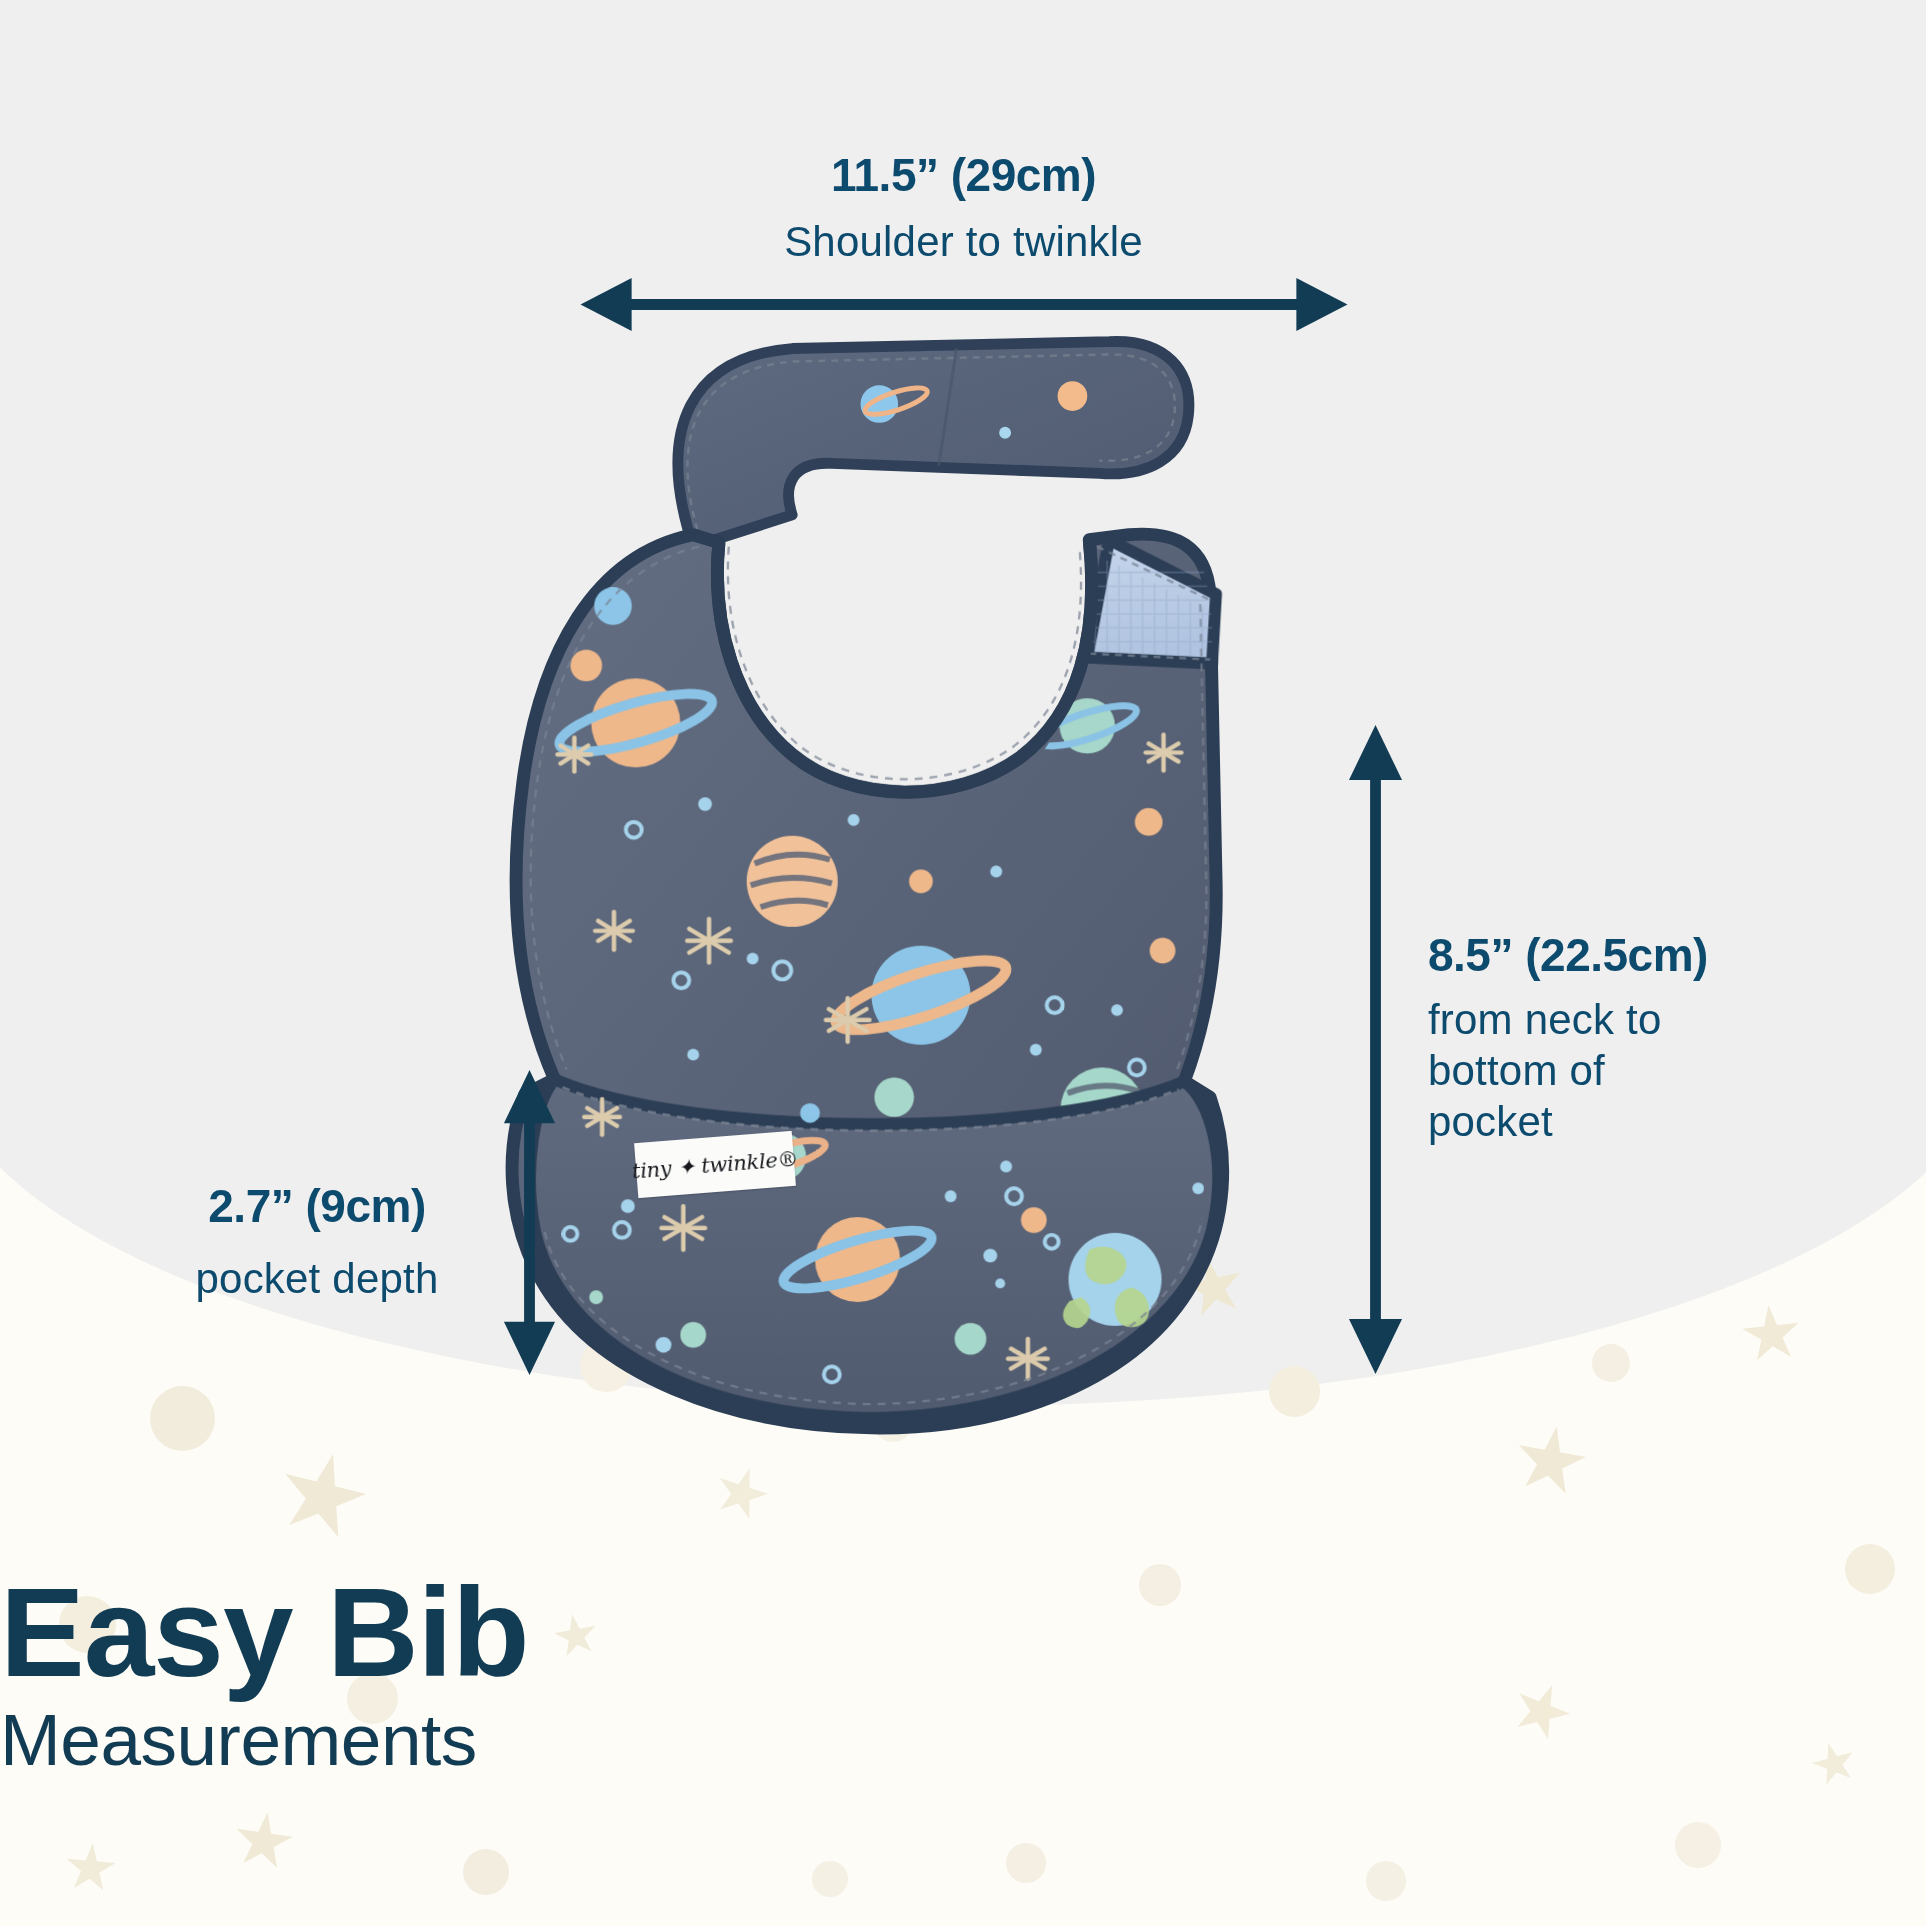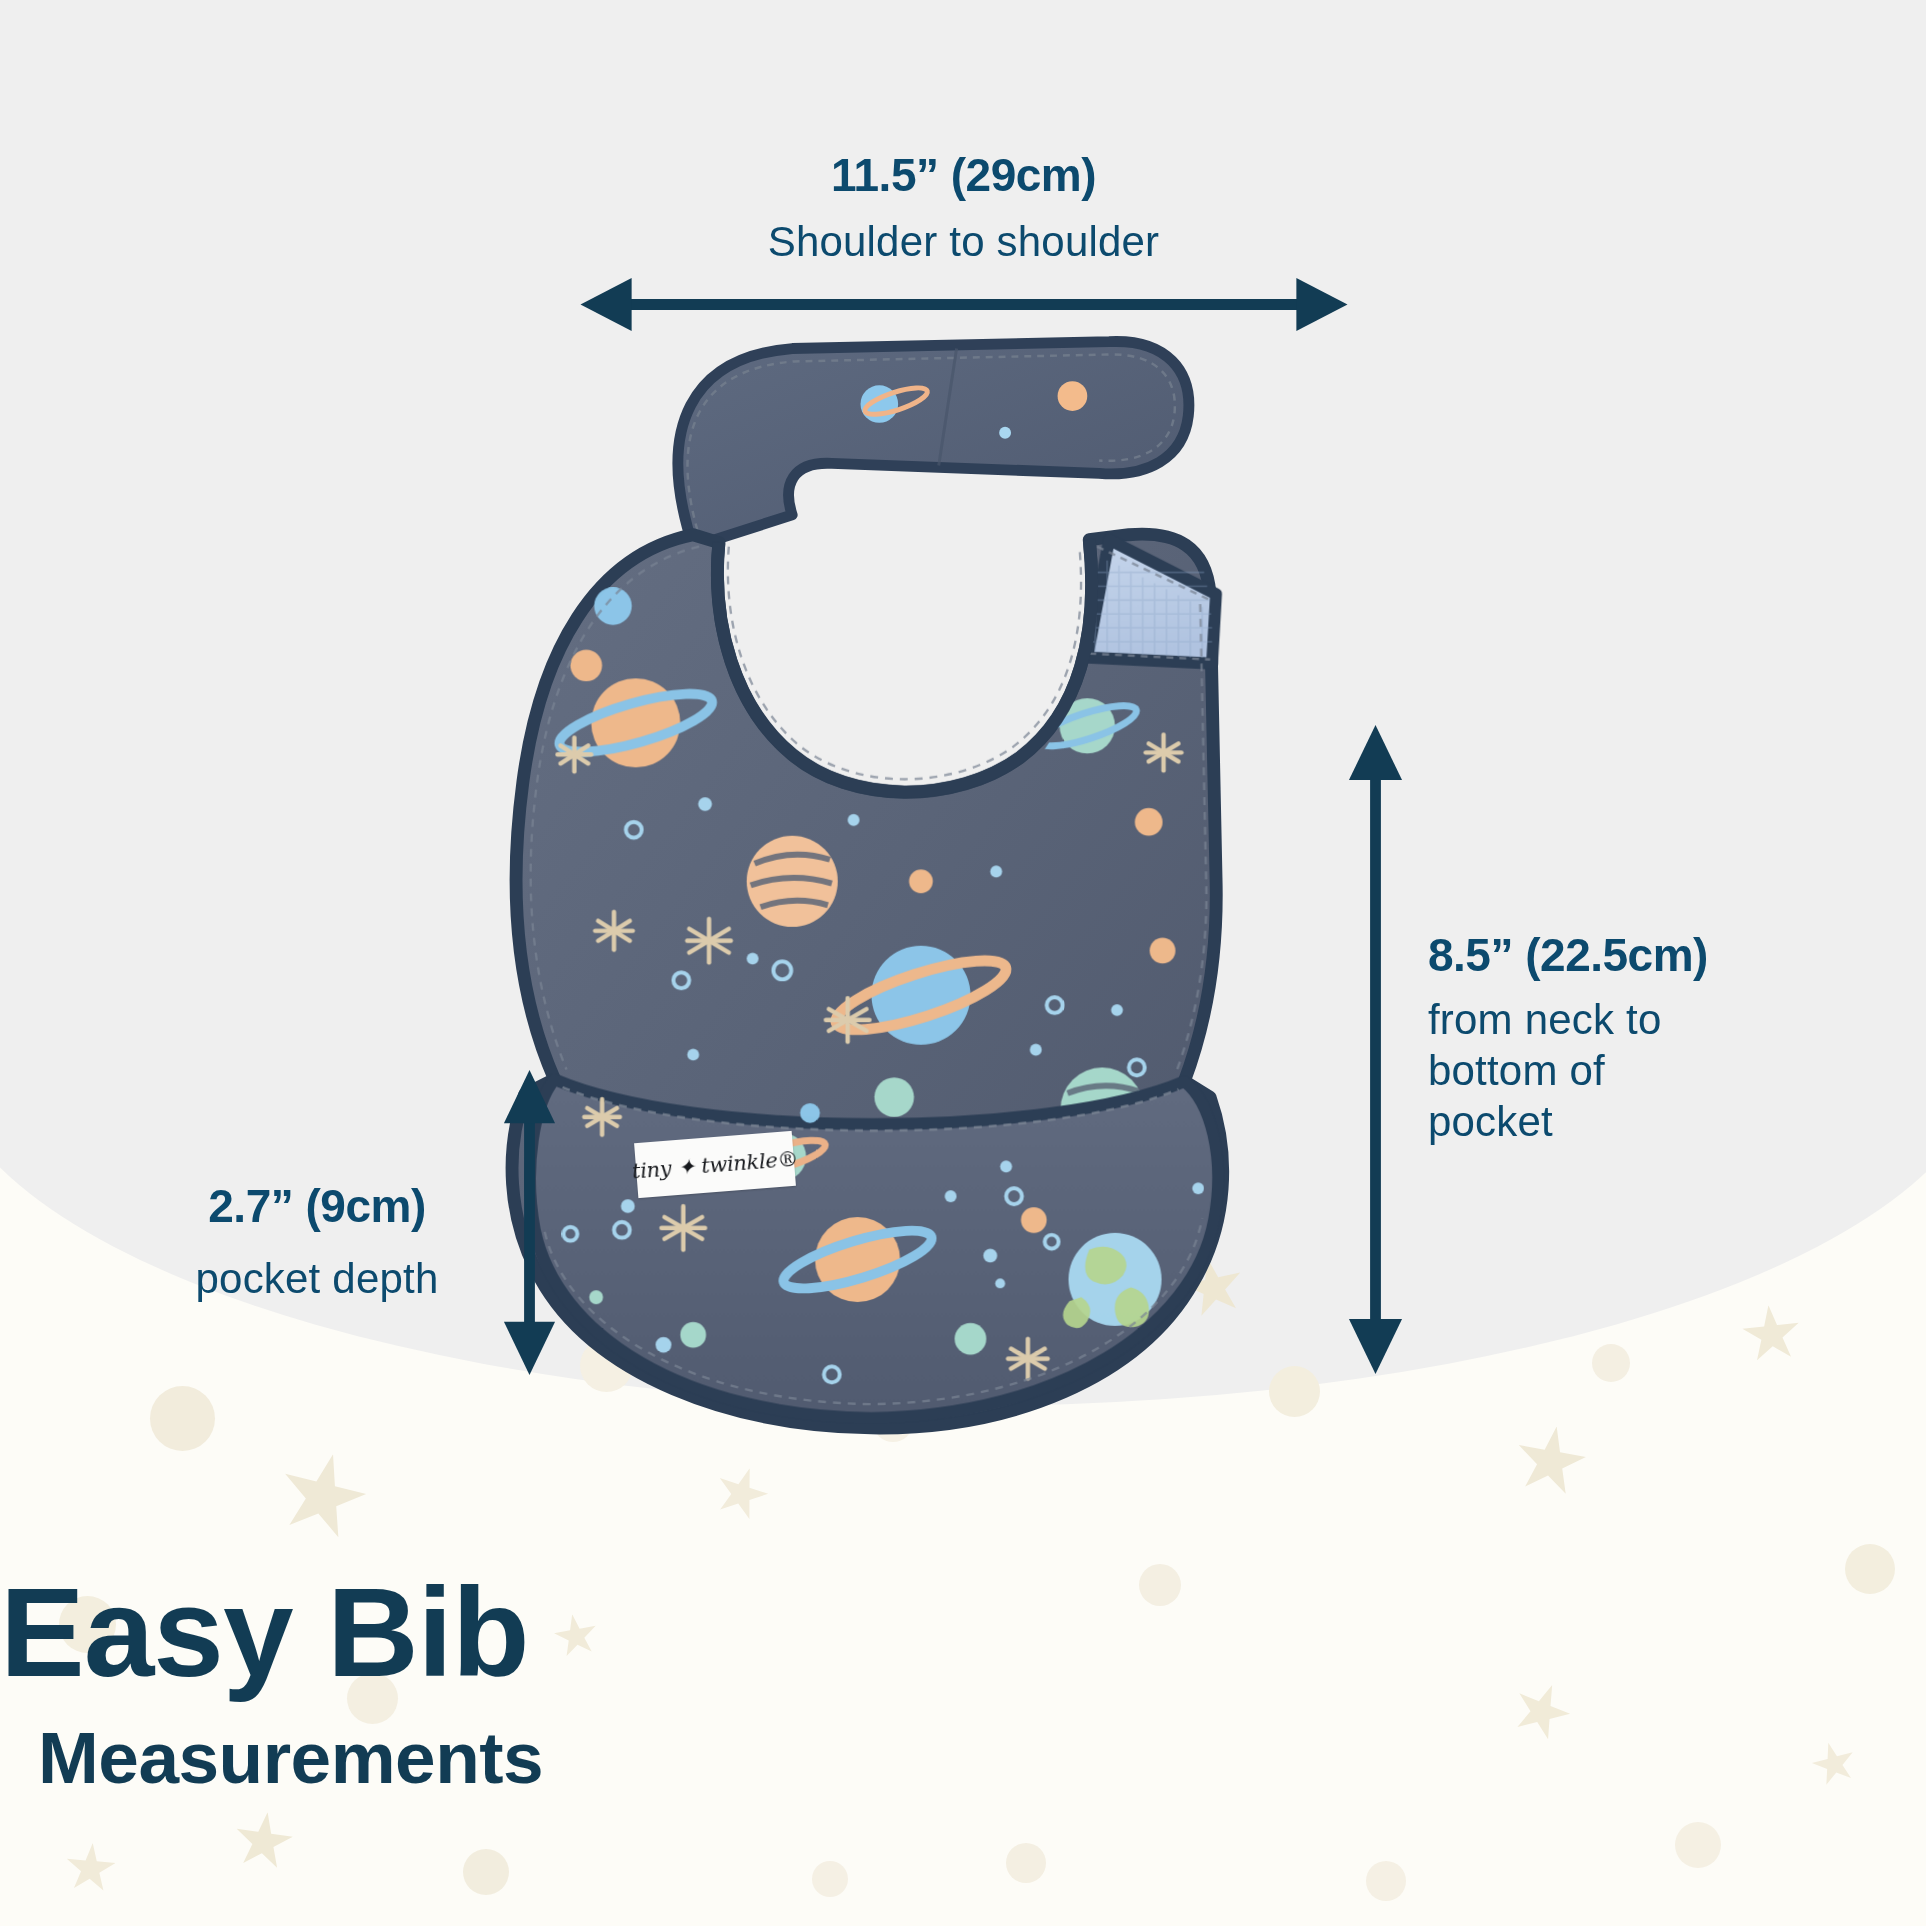--- a/index.html
+++ b/index.html
@@ -62,21 +62,21 @@
 
   
   .arrow-svg{position:absolute;z-index:6;}
 
   
   #title-block{
     position:absolute;left:0;top:1569px;width:1927px;text-align:left;z-index:7;
     color:#123c54;
   }
   #title-main{font-size:127px;font-weight:bold;line-height:1.0;letter-spacing:-1px;}
-  #title-sub{font-size:73px;font-weight:bold;line-height:1.05;margin-top:24px;letter-spacing:-0.5px;padding-left:38px;}
+  #title-sub{font-size:73px;font-weight:normal;line-height:1.05;margin-top:6px;letter-spacing:-0.5px;}
 
   
   #bib-wrap{position:absolute;left:0;top:0;width:1927px;height:1927px;z-index:4;pointer-events:none;}
 
   
   #brand-label{
     position:absolute;left:636px;top:1137px;
     width:158px;height:55px;
     background:#fbfbfa;
     transform:rotate(-4.5deg);
@@ -447,21 +447,21 @@
                C 1062 1416, 1196 1332, 1214 1230" fill="none" stroke="#7a8494" stroke-width="2.4" stroke-dasharray="8 7" opacity="0.7"></path>
     </svg>
   </div>
 
   <div id="brand-label">
     <span id="brand-text">tiny ✦ twinkle®</span>
   </div>
 
   <div class="meas-block" id="top-meas">
     <div class="meas-value">11.5” (29cm)</div>
-    <div class="meas-desc">Shoulder to shoulder</div>
+    <div class="meas-desc">Shoulder to twinkle</div>
   </div>
   <svg class="arrow-svg" style="left:578px;top:275px;" width="772" height="59" viewBox="0 0 780 60" xmlns="http://www.w3.org/2000/svg">
     <line x1="42" y1="30" x2="738" y2="30" stroke="#123c54" stroke-width="11"></line>
     <polygon points="0,30 52,3 52,57" fill="#123c54"></polygon>
     <polygon points="780,30 728,3 728,57" fill="#123c54"></polygon>
   </svg>
 
   <svg class="arrow-svg" style="left:1346px;top:723px;" width="59" height="653" viewBox="0 0 60 660" xmlns="http://www.w3.org/2000/svg">
     <line x1="30" y1="42" x2="30" y2="618" stroke="#123c54" stroke-width="11"></line>
     <polygon points="30,0 3,56 57,56" fill="#123c54"></polygon>

